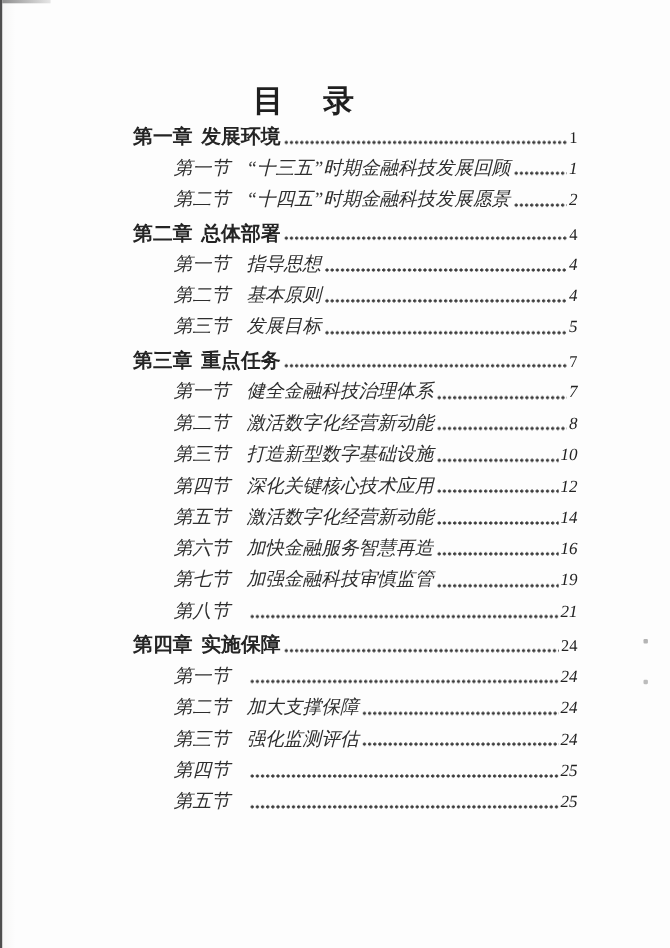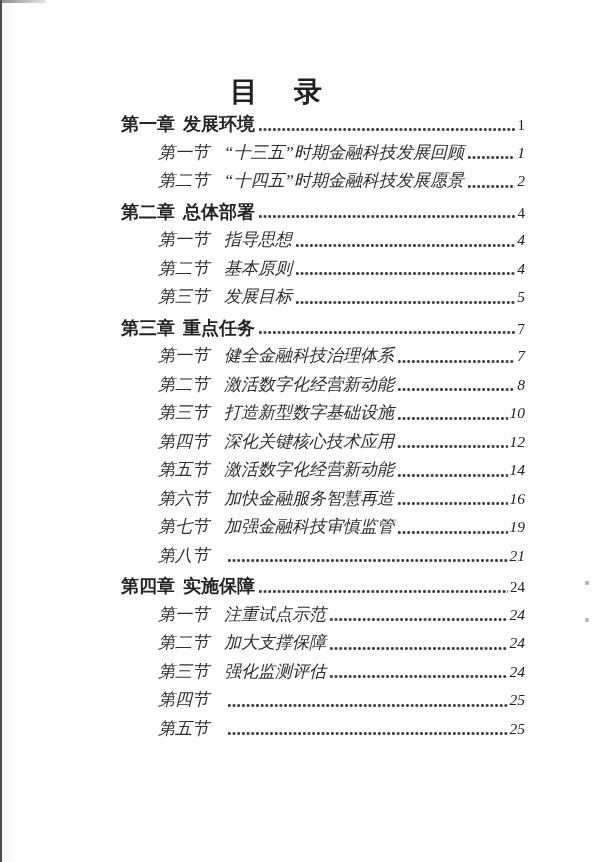--- a/index.html
+++ b/index.html
@@ -201,21 +201,20 @@
     </div>
 
     <div class="row chapter">
       <span class="label">第四章</span>
       <span class="title">实施保障</span>
       <span class="dots"></span>
       <span class="pnum">24</span>
     </div>
     <div class="row section">
       <span class="label">第一节</span>
-      <span class="title">注重试点示范</span>
       <span class="dots"></span>
       <span class="pnum">24</span>
     </div>
     <div class="row section">
       <span class="label">第二节</span>
       <span class="title">加大支撑保障</span>
       <span class="dots"></span>
       <span class="pnum">24</span>
     </div>
     <div class="row section">

